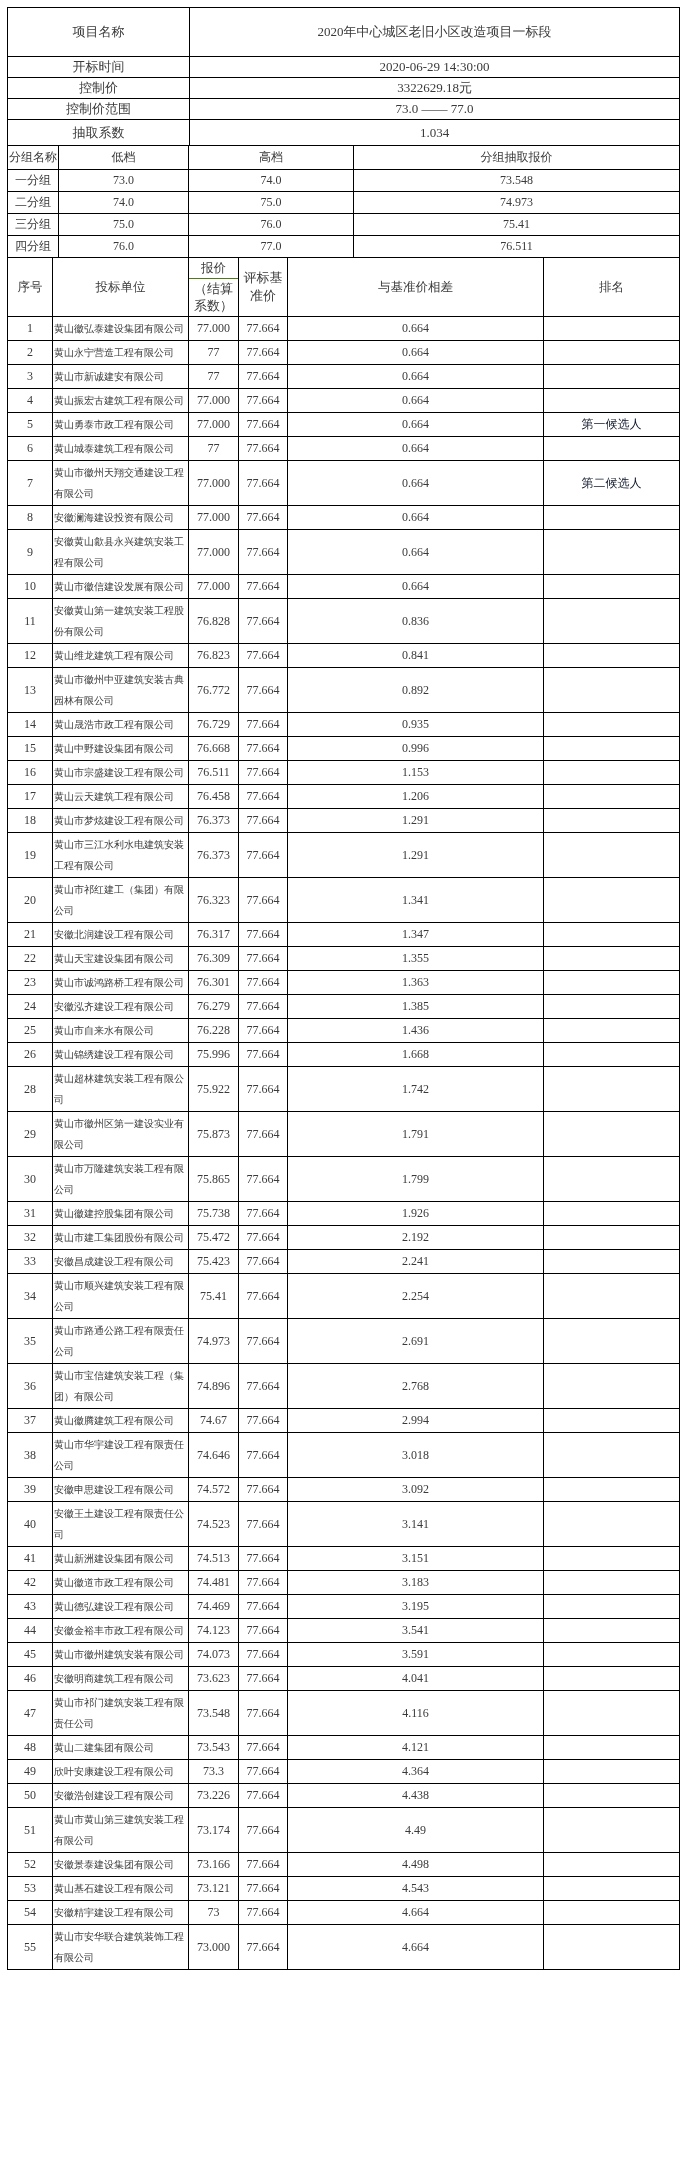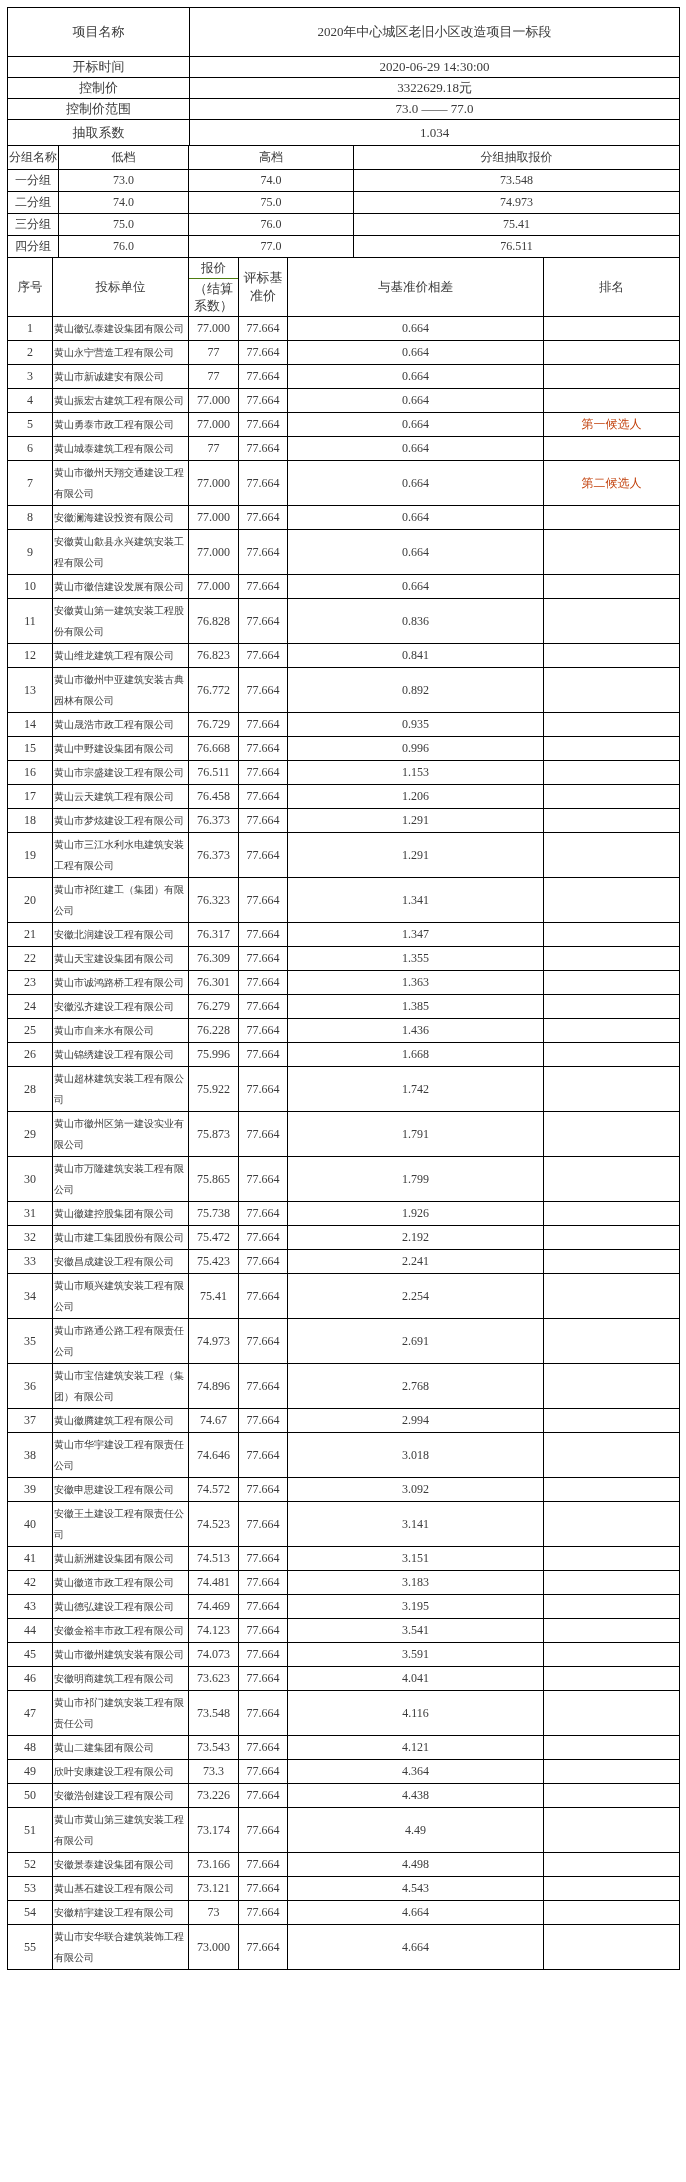--- a/index.html
+++ b/index.html
@@ -26,21 +26,21 @@
 
   
   .bids-table { margin-top:-1px; }
   .bids-table th { font-size:12.5px; padding:0; height:58px; }
   .bids-table th.base-head { font-size:13px; }
   .bids-table th.price-head { padding:0; vertical-align:middle; }
   .price-head .ph-top { border-bottom:1px solid #4d7c0f; line-height:19px; font-size:12.5px; }
   .price-head .ph-bot { line-height:17px; font-size:13px; padding:1px 2px; }
   .bids-table td { font-size:12px; line-height:21px; padding:1px 0; }
   .bids-table td.bidder { font-size:10px; text-align:left; padding:1px 1px; line-height:21px; word-break:break-all; }
-  .bids-table td.rank.red { color:#c2410c; }
+  .bids-table td.rank.red { color:#0f172a; }
 </style>
 </head>
 <body>
 
 <div class="doc">
 
   <table class="info-table">
     <colgroup>
         <col style="width:182px">
         <col style="width:490px">

